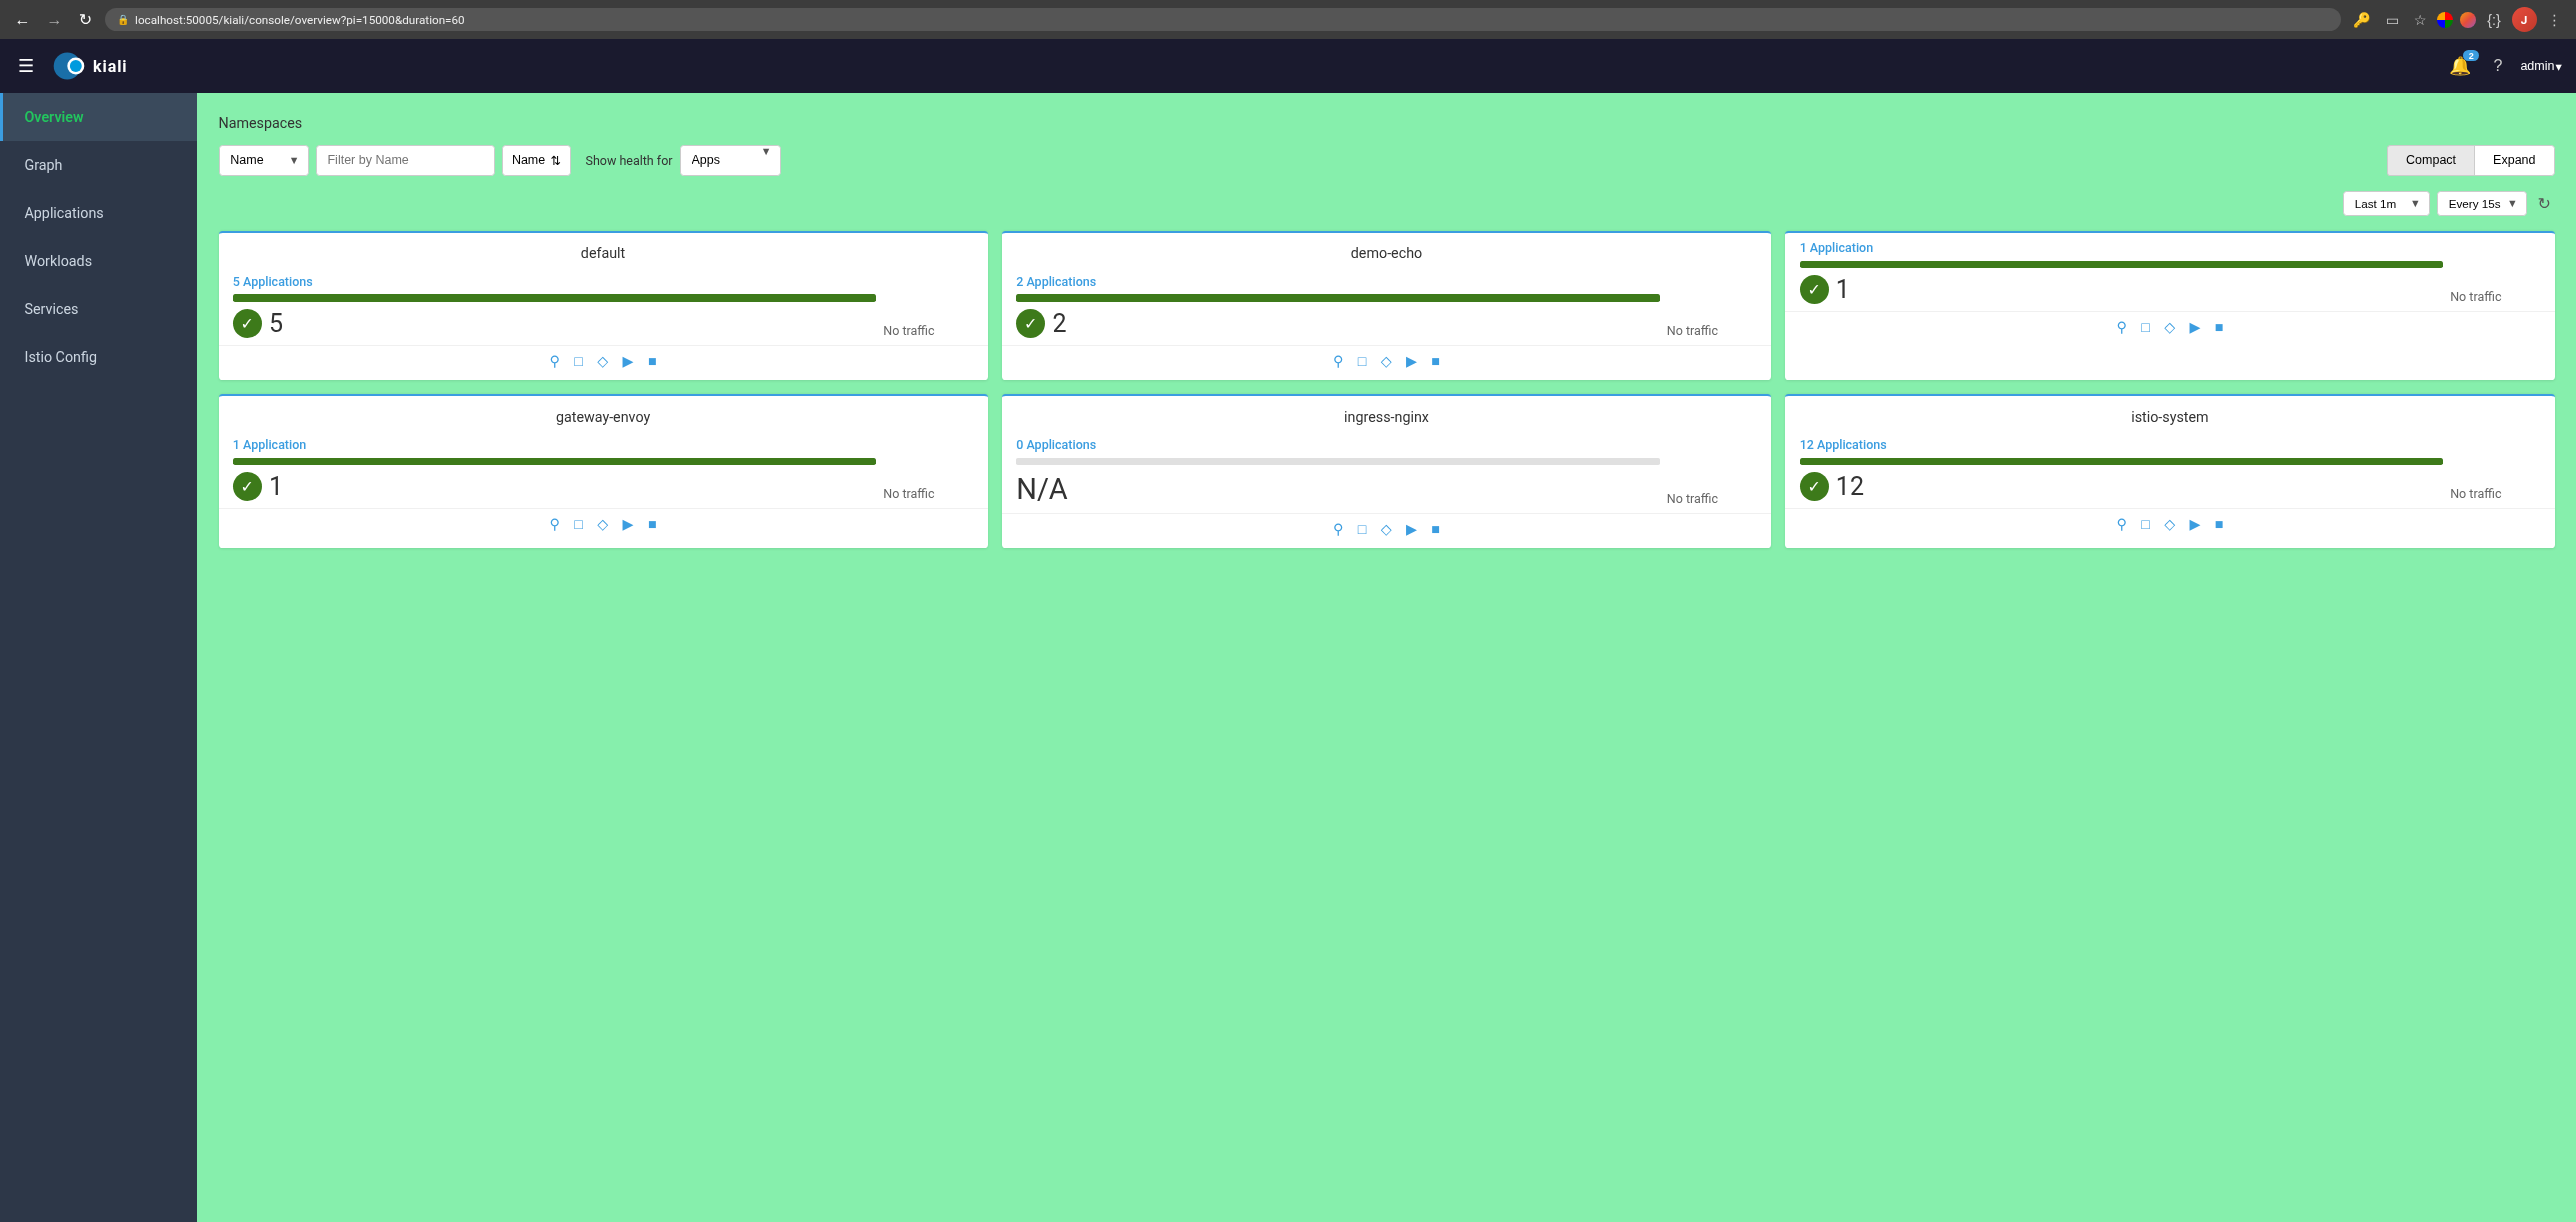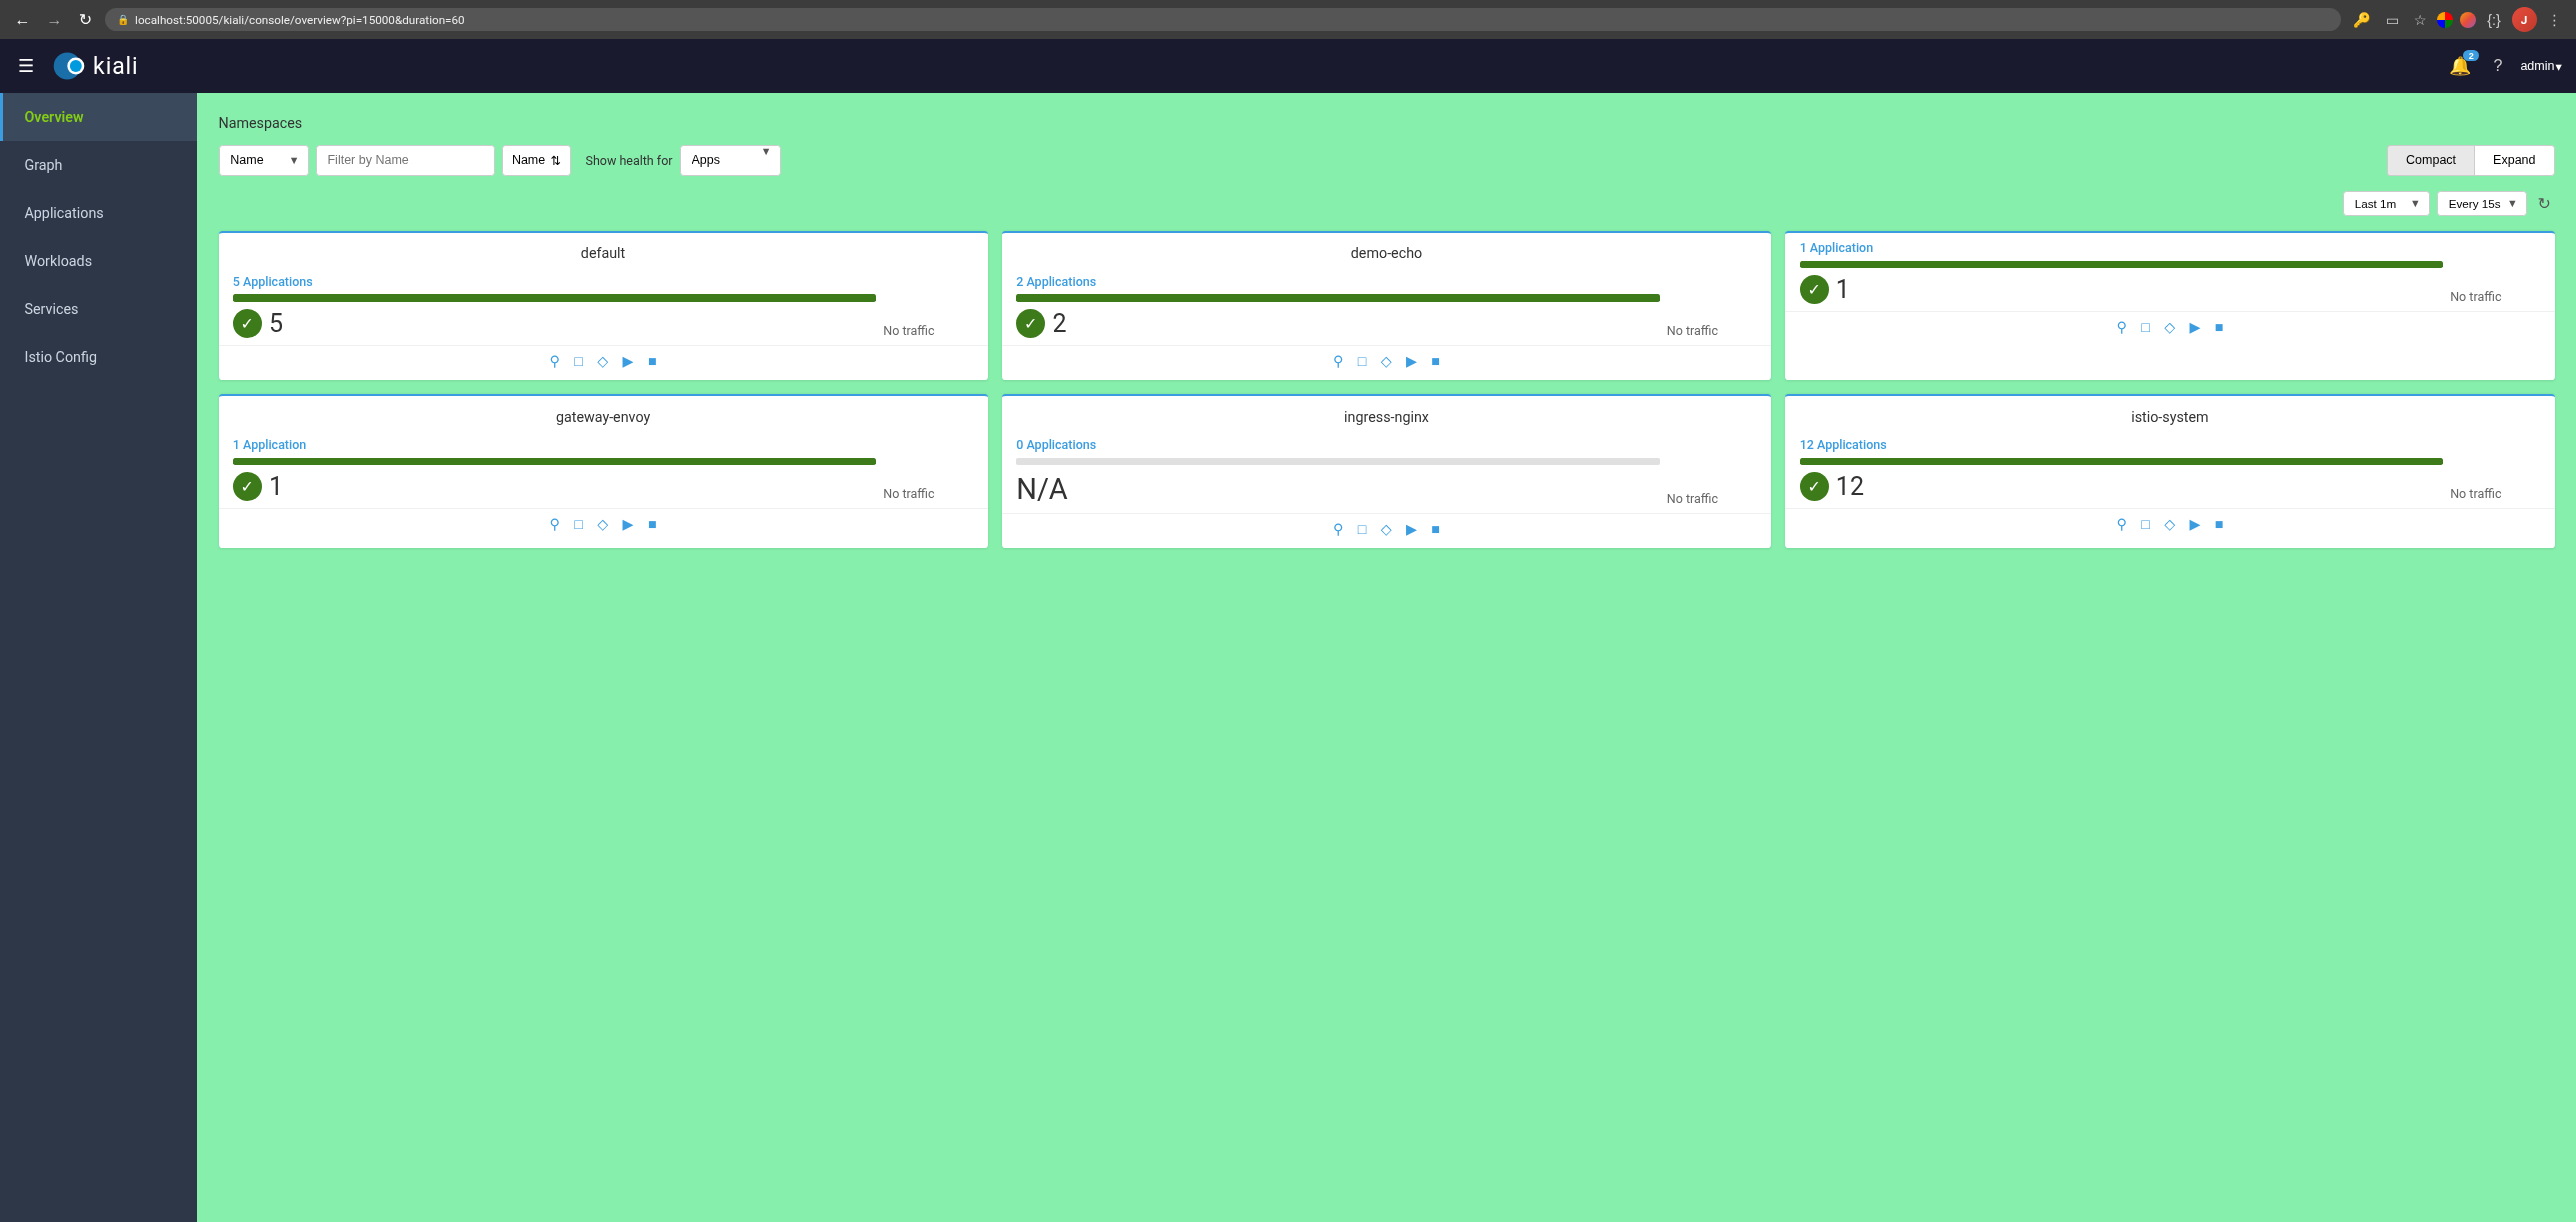--- a/index.html
+++ b/index.html
@@ -90,22 +90,22 @@
       cursor: pointer;
       padding: 3.6px;
     }
     .logo-area {
       display: flex;
       align-items: center;
       gap: 7.2px;
     }
     .kiali-logo-text {
       color: white;
-      font-size: 23px;
-      font-weight: 400;
+      font-size: 16px;
+      font-weight: 700;
       letter-spacing: 0.9px;
     }
     .top-nav-right {
       margin-left: auto;
       display: flex;
       align-items: center;
       gap: 14.3px;
     }
     .notification-btn {
       position: relative;
@@ -166,21 +166,21 @@
     }
     .sidebar-item {
       padding: 16px 21.5px;
       color: #cbd5e0;
       font-size: 14.3px;
       cursor: pointer;
       border-left: 3.6px solid transparent;
       transition: background 0.2s;
     }
     .sidebar-item.active {
-      color: #84cc16;
+      color: #22c55e;
       font-weight: 600;
       background: #3a4a5c;
       border-left-color: #3b9de0;
     }
 
     
     .content-area {
       flex: 1;
       overflow-y: auto;
       background: #86efac;

